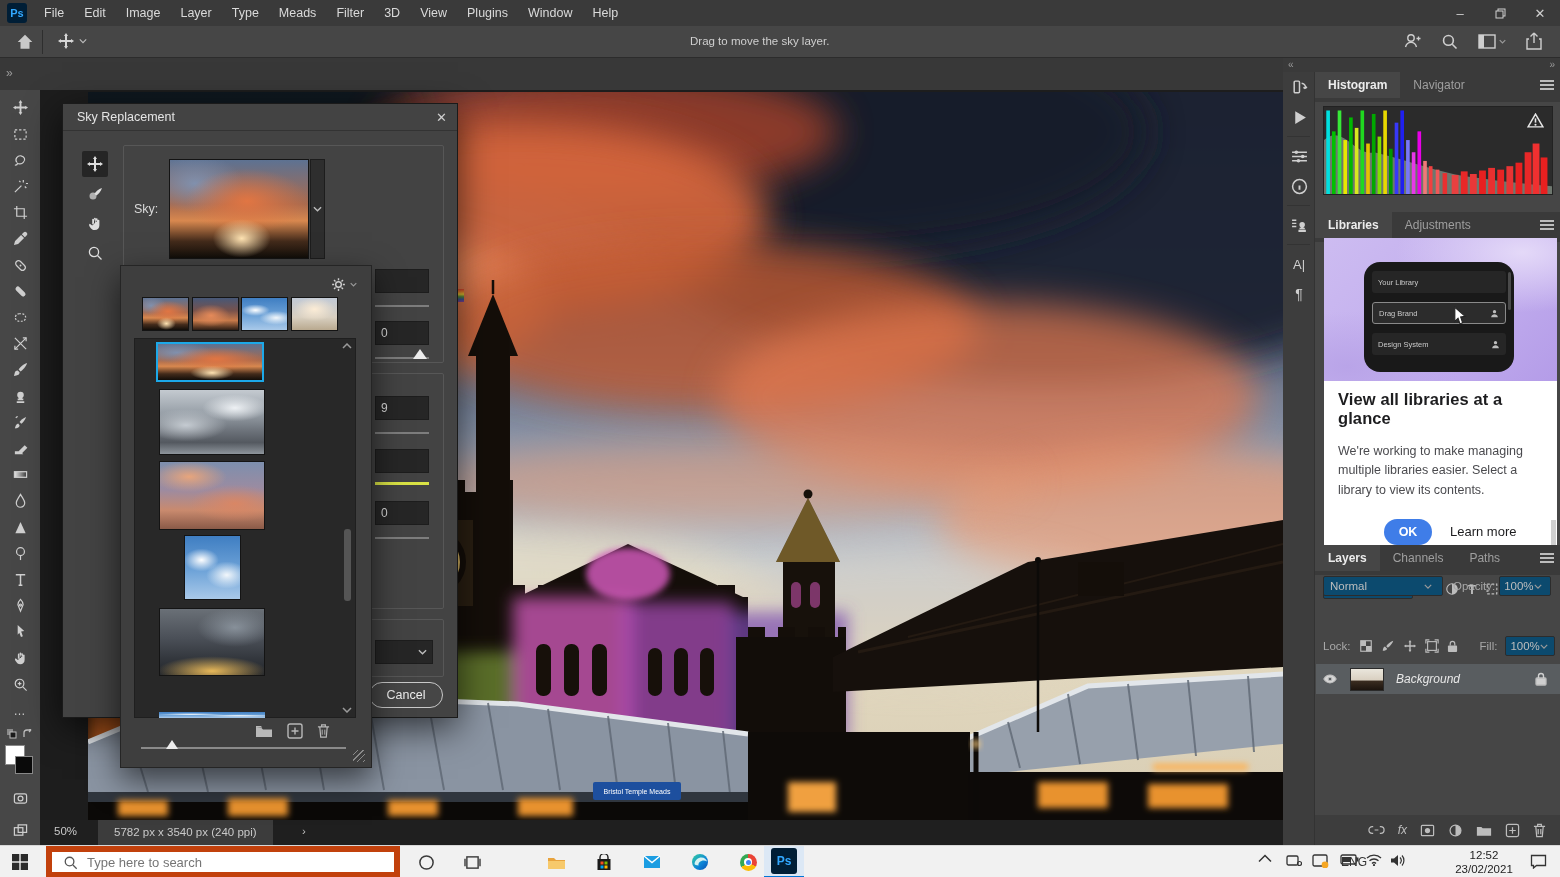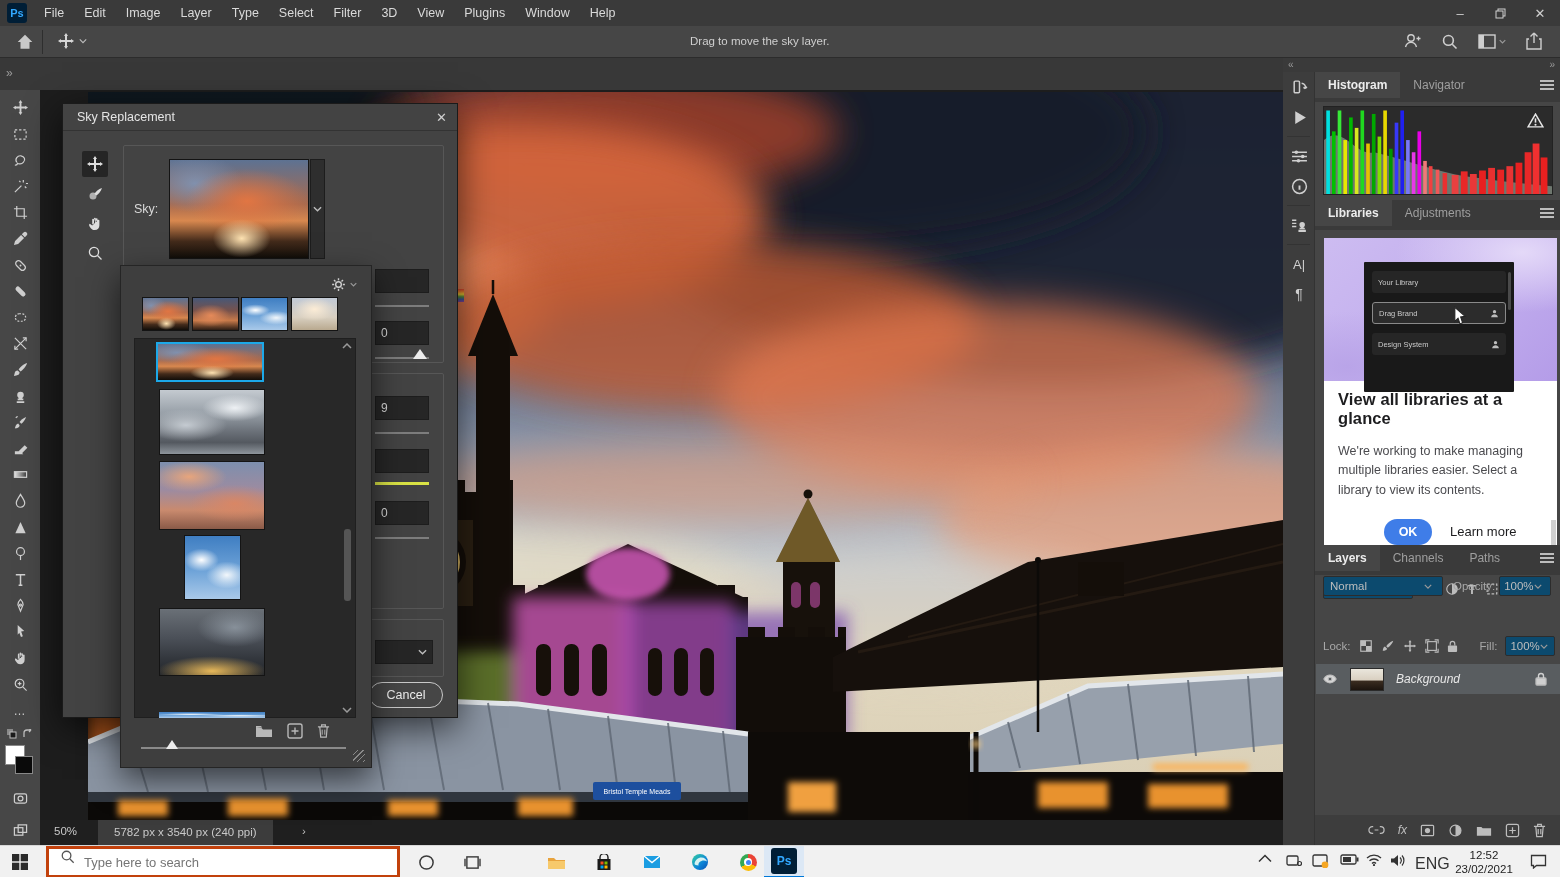--- a/index.html
+++ b/index.html
@@ -51,21 +51,21 @@
 .ptab.on{background:#464646;color:#ececec;font-weight:bold}
 .pmenu{position:absolute;right:6px;top:8px;color:#bdbdbd;font-size:12px;letter-spacing:0}
 .hamb{width:14px;height:10px;border-top:2px solid #bdbdbd;border-bottom:2px solid #bdbdbd}
 .hamb::after{content:"";display:block;height:2px;background:#bdbdbd;margin-top:2px}
 
 #libcard{position:absolute;left:41px;top:180px;width:233px;height:307px;background:#ffffff;overflow:hidden}
 #libillus{position:absolute;left:0;top:0;width:233px;height:143px;background:
 radial-gradient(ellipse 90% 70% at 85% 10%,#e4d9f8 0%,rgba(228,217,248,0) 60%),
 radial-gradient(ellipse 70% 55% at 10% 90%,#b9a4e8 0%,rgba(185,164,232,0) 70%),
 linear-gradient(135deg,#cdbcf1 0%,#c2aeee 55%,#b49ce8 100%)}
-#libpanel{position:absolute;left:40px;top:24px;width:150px;height:130px;background:#191919;border-radius:1px;padding:9px 8px 0 8px}
+#libpanel{position:absolute;left:40px;top:24px;width:150px;height:110px;background:#191919;border-radius:16px;padding:9px 8px 0 8px}
 .librow{height:22px;border-radius:3px;background:#262626;margin-bottom:9px;display:flex;align-items:center;
 padding:0 6px;font-size:7.5px;color:#c9c9c9;position:relative}
 .librow.sel{border:1px solid #8a8a8a;background:#2c2c2c}
 .librow .psn{margin-left:auto;color:#bdbdbd}
 .libscroll{position:absolute;right:3px;top:10px;width:3px;height:38px;background:#4a4a4a;border-radius:2px}
 #libtext{position:absolute;left:14px;top:152px;width:205px;color:#1d1d1f}
 #libtext h3{font-size:16.5px;line-height:1.15;font-weight:bold;letter-spacing:.1px}
 #libtext p{margin-top:14px;font-size:12.5px;line-height:1.55;color:#4a4a4e}
 .okbtn{position:absolute;left:60px;top:281px;width:48px;height:26px;border-radius:13px;background:#3f7de8;
 color:#fff;font-size:12.5px;font-weight:bold;text-align:center;line-height:26px}
@@ -134,39 +134,39 @@
 
 #flyout{left:120px;top:265px;width:252px;height:503px;background:#3e3e3e;border:1px solid #252525;
 box-shadow:0 12px 30px rgba(0,0,0,.6);z-index:41}
 #skylist{position:absolute;left:13px;top:72px;width:222px;height:380px;background:#282828;border:1px solid #1f1f1f}
 .sunsetsrow{position:absolute;left:14px;top:414px;width:221px;height:29px;background:#3a3a3a;display:flex;align-items:center;color:#dcdcdc;font-size:13px}
 .grip{position:absolute;right:6px;bottom:5px;width:12px;height:12px;
 background:repeating-linear-gradient(135deg,transparent 0 3px,#8a8a8a 3px 4px)}
 
 #taskbar{left:0;top:845px;width:1560px;height:32px;background:#f1f1f1;border-top:1px solid #d8d8d8;z-index:60;color:#222}
 .tb-ic{position:absolute;top:0;width:40px;height:32px;display:flex;align-items:center;justify-content:center}
-#tb-search{position:absolute;left:46px;top:0;width:354px;height:32px;background:#fff;border:3px solid #c2410c;display:flex;}
+#tb-search{position:absolute;left:46px;top:0;width:354px;height:32px;background:#fff;border:6px solid #c2410c;display:flex;align-items:center}
 #tb-search input{border:0;outline:0;font-size:13px;color:#555;width:280px;font-family:"Liberation Sans",sans-serif;background:transparent}
 .trayic{position:absolute;top:8px;color:#333}
 .pstb{width:26px;height:26px;background:#001e36;border-radius:3px;color:#31a8ff;font-weight:bold;font-size:12px;text-align:center;line-height:26px}
 .tb-active{background:#dce8f5;border-bottom:2px solid #0078d7}
 .clock{position:absolute;left:1448px;top:2px;width:72px;text-align:center;font-size:11.5px;line-height:1.25;color:#222}
 </style>
 </head>
 <body>
 
 <div class="abs" id="titlebar">
   <div class="pslogo">Ps</div>
   <div class="menus">
     <span>File</span>
     <span>Edit</span>
     <span>Image</span>
     <span>Layer</span>
     <span>Type</span>
-    <span>Select</span>
+    <span>Meads</span>
     <span>Filter</span>
     <span>3D</span>
     <span>View</span>
     <span>Plugins</span>
     <span>Window</span>
     <span>Help</span>
   </div>
   <div class="winbtns">
     <div>–</div>
     <div>
@@ -660,21 +660,21 @@
     </svg>
     <span style="position:absolute;right:8px;top:6px">
       <svg width="17" height="15" viewBox="0 0 16 14">
           <path d="M8 1l7 12H1z" fill="none" stroke="#e8e8e8" stroke-width="1.4"></path>
           <path d="M8 5v4" stroke="#e8e8e8" stroke-width="1.5"></path>
           <circle cx="8" cy="11" r="1" fill="#e8e8e8"></circle>
         </svg>
     </span>
   </div>
 
-  <div class="tabsrow" style="top:142px">
+  <div class="tabsrow" style="top:154px">
     <div class="ptab on">Libraries</div>
     <div class="ptab">Adjustments</div>
     <div class="pmenu">
         <div class="hamb"></div>
       </div>
   </div>
   <div id="libcard">
     <div id="libillus">
       <div id="libpanel">
         <div class="librow">
@@ -1101,21 +1101,21 @@
         <path d="M1 4a10 10 0 0114 0M3.5 6.8a6.5 6.5 0 019 0M6 9.4a3 3 0 014 0" fill="none" stroke="#333" stroke-width="1.3"></path>
         <circle cx="8" cy="11" r="1.1" fill="#333"></circle>
       </svg>
     </span>
   <span class="trayic" style="left:1390px">
     <svg width="15" height="13" viewBox="0 0 15 13">
         <path d="M1 4.5h3L8 1v11L4 8.5H1z" fill="#333"></path>
         <path d="M10 3.5a4.5 4.5 0 010 6M12 1.5a7.5 7.5 0 010 10" fill="none" stroke="#333" stroke-width="1.2"></path>
       </svg>
     </span>
-  <span class="trayic" style="left:1415px;top:9px;font-size:16px">ENG</span>
+  <span class="trayic" style="left:1341px;top:9px;font-size:12px">ENG</span>
   <div class="clock">
     <div>12:52</div>
     <div>23/02/2021</div>
   </div>
   <span class="trayic" style="left:1530px">
     <svg width="17" height="15" viewBox="0 0 17 15">
         <path d="M1.5 1.5h14v10h-9l-3 2.5v-2.5h-2z" fill="none" stroke="#333" stroke-width="1.3"></path>
       </svg>
     </span>
 </div>

